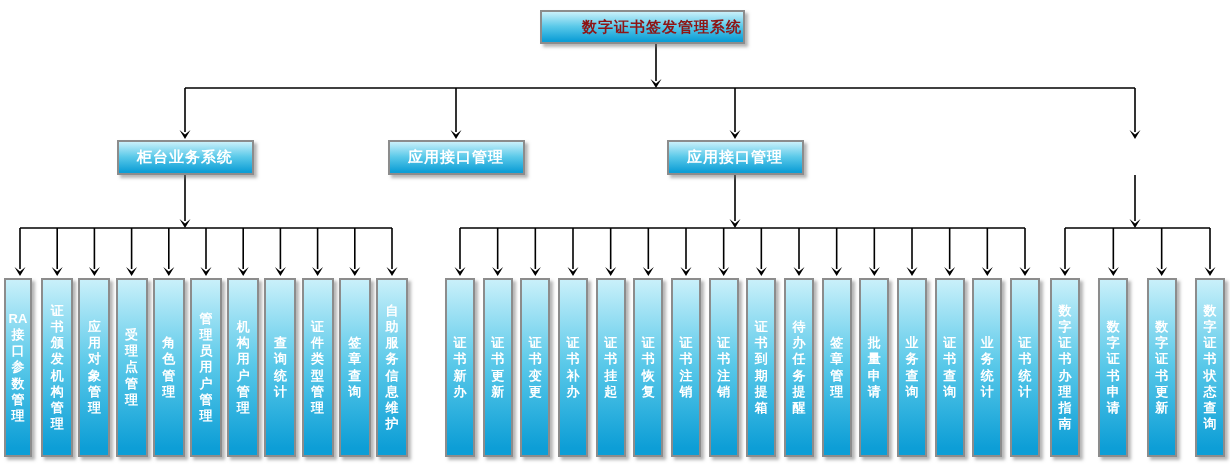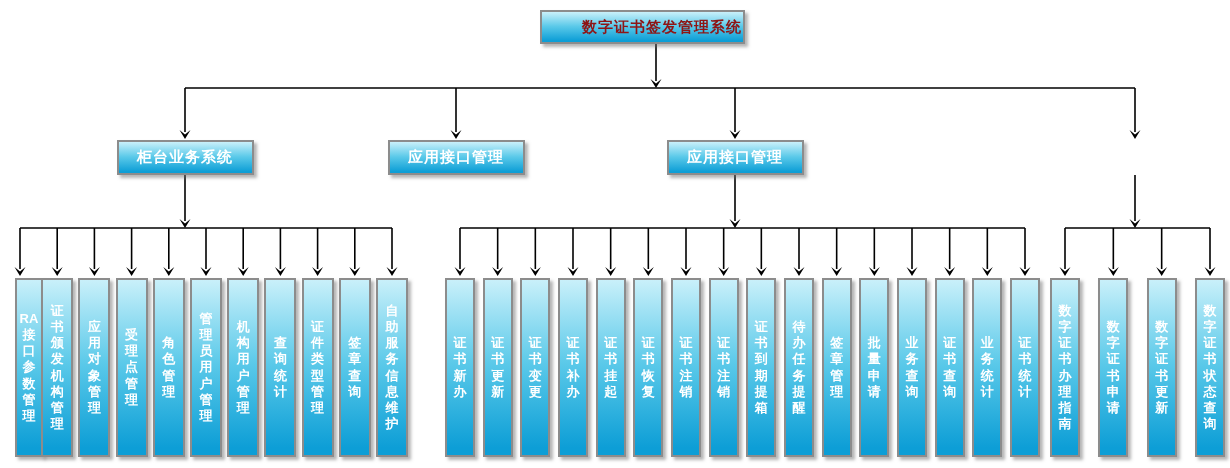--- a/index.html
+++ b/index.html
@@ -118,21 +118,21 @@
       <polygon points="1156.1666666666667,267 1161.6666666666667,276 1167.1666666666667,267 1161.6666666666667,271.5" fill="#000000"></polygon>
       <line x1="1210" y1="228" x2="1210" y2="269" stroke="#000000" stroke-width="1.6"></line>
       <polygon points="1204.5,267 1210,276 1215.5,267 1210,271.5" fill="#000000"></polygon>
     </svg>
 
   <div class="node root">数字证书签发管理系统</div>
 
   <div class="node branch b0">柜台业务系统</div>
   <div class="node branch b1">应用接口管理</div>
   <div class="node branch b2">应用接口管理</div>
-<div class="node leaf" style="left: 15px; width: 28px;">
+<div class="node leaf" style="left: 4px; width: 28px;">
       <span class="vchar">RA</span>
       <span class="vchar">接</span>
       <span class="vchar">口</span>
       <span class="vchar">参</span>
       <span class="vchar">数</span>
       <span class="vchar">管</span>
       <span class="vchar">理</span>
     </div>
     <div class="node leaf" style="left: 41.2px; width: 32px;">
       <span class="vchar">证</span>

